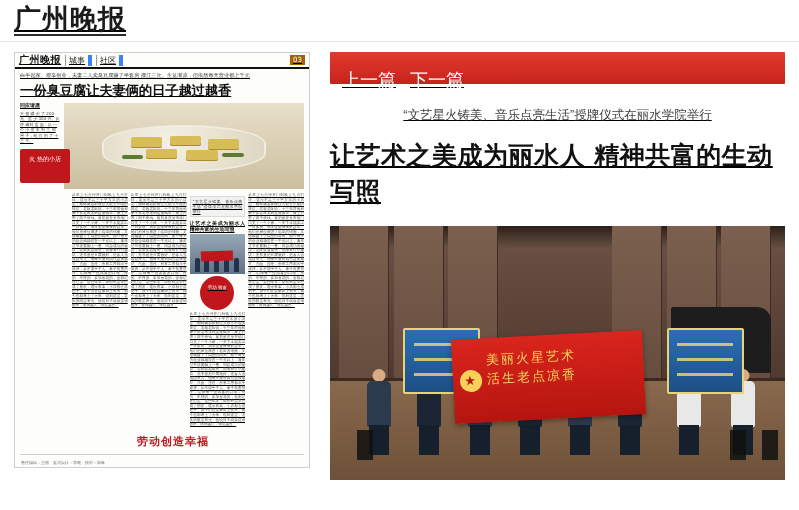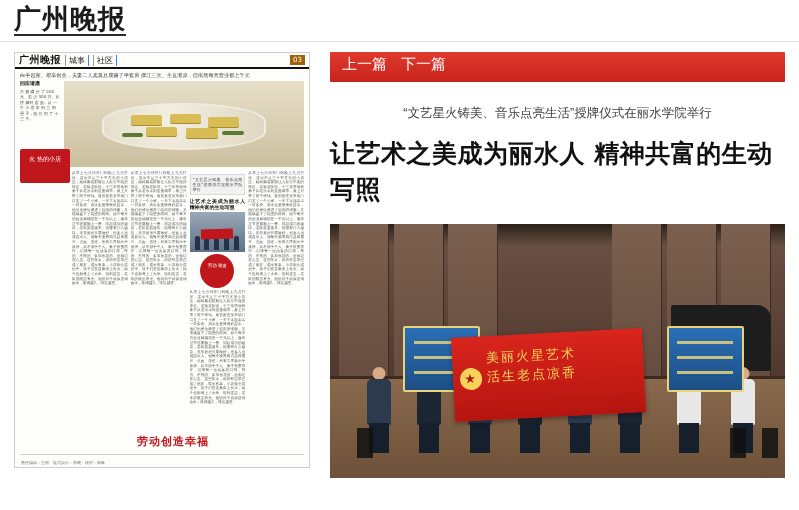--- a/index.html
+++ b/index.html
@@ -7,20 +7,21 @@
     margin: 0; padding: 0;
     width: 799px; height: 510px;
     overflow: hidden;
     background: #ffffff;
     font-family: "Liberation Sans", sans-serif;
   }
   #app {
     position: relative;
     width: 799px; height: 444px;
     background: #ffffff;
+    text-decoration: underline;
   }
 
   
   .masthead {
     height: 42px;
     border-bottom: 1px solid #e2e2e2;
     display: flex;
     align-items: center;
     padding-left: 14px;
     background: #ffffff;
@@ -92,21 +93,21 @@
     font-family: "DejaVu Serif", serif;
     font-size: 10px;
     font-weight: bold;
     color: #111;
     letter-spacing: 0.5px;
   }
   .pg-head-sec {
     font-size: 8px;
     color: #111;
     border-left: 1px solid #999;
-    border-right: 1px solid #3b82f6;
+    border-right: 4px solid #3b82f6;
     padding: 0 3px;
   }
   .pg-head-num {
     margin-left: auto;
     background: #a16207;
     color: #fff;
     font-size: 7px;
     padding: 0 3px;
     line-height: 10px;
   }
@@ -261,24 +262,24 @@
     font-size: 4px;
     color: #777;
   }
 
   
   .toolbar {
     height: 30px;
     background: #d8281f;
     background: linear-gradient(#e03a2d, #c8231c);
     display: flex;
-    align-items: flex-end;
+    align-items: flex-start;
     color: #ffffff;
-    font-size: 15px;
-    padding: 8px 12px;
+    font-size: 18px;
+    padding: 16px 12px;
     border-radius: 1px;
   }
   .tb-left { display: flex; gap: 14px; }
   .tb-right { margin-left: auto; display: flex; gap: 14px; align-items: center; }
   .tb-btn { color: #ffffff; cursor: pointer; white-space: nowrap; }
 
   
   .art-shoulder {
     text-align: center;
     font-size: 12.5px;
@@ -422,20 +423,21 @@
 
         <div class="pg-head">
           <span class="pg-head-logo">广州晚报</span>
           <span class="pg-head-sec">城事</span>
           <span class="pg-head-sec">社区</span>
           <span class="pg-head-num">03</span>
         </div>
 
         <div class="pg-kicker">白手起家、艰辛创业，夫妻二人卖臭豆腐赚了半套房
 摆江三次、生意渐凉，但依然每天营业都上千元</div>
+        <div class="pg-headline">一份臭豆腐让夫妻俩的日子越过越香</div>
 
         <div class="pg-body-top">
           <div class="pg-col-narrow">
             <div class="sub">回应请愿</div>
             <div>天 整 赚 买 了 200 元、至 少 300 万。从 摆 摊到 店 面，从 一 个 小 推 车 到 三 间 屋 子，他 们 用 了 十 三 年。</div>
           </div>
           <div class="pg-photo">
             <div class="plate"></div>
             <div class="tofu" style="left:28%;top:40%;width:13%;height:11%;"></div>
             <div class="tofu" style="left:44%;top:38%;width:13%;height:11%;"></div>

